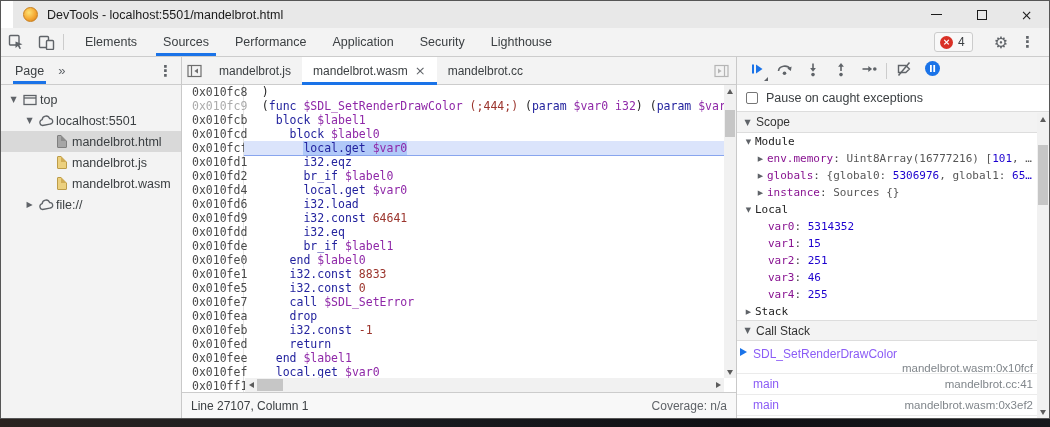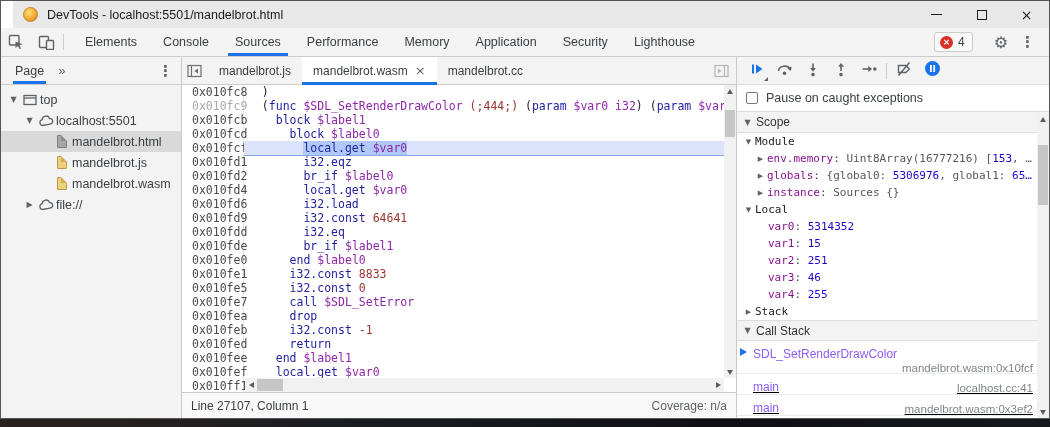--- a/index.html
+++ b/index.html
@@ -124,21 +124,21 @@
   .srow .tarrow{font-size:7px;}
   .s-section{color:#222;}
   .s-name{color:#881391;}
   .s-colon{color:#444;}
   .s-gray{color:#565656;} .s-num{color:#1c00cf;}
   .frames .frow{border-bottom:1px solid #ebebeb;position:relative;padding:0 16px 0 16px;}
   .frow .fname{font-size:12px;color:#8b5cf6;}
   .frow .floc{font-size:11.5px;color:#80868b;margin-left:auto;}
   .frow.two{height:33px;padding-top:3px;}
   .frow.two .floc{display:block;text-align:right;}
-  .frow.one{height:21px;display:flex;align-items:flex-end;text-decoration:underline;}
+  .frow.one{height:21px;display:flex;align-items:center;}
   .fmarker{position:absolute;left:3px;top:7px;width:0;height:0;
     border-top:4px solid transparent;border-bottom:4px solid transparent;border-left:7px solid #1a73e8;}
   .rp-scroll{position:absolute;top:56px;right:0;bottom:0;width:12px;background:#f1f1f1;}
 </style>
 </head>
 <body>
 
 <div class="win">
 
   <div class="titlebar">
@@ -166,24 +166,22 @@
     </div>
     <div class="tbtn">
       <svg width="17" height="16">
         <rect x="1.5" y="2.5" width="9" height="11" rx="1" fill="none" stroke="#5f6368" stroke-width="1.4"></rect>
         <rect x="8.5" y="6.5" width="7" height="9" rx="1" fill="#f3f3f3" stroke="#5f6368" stroke-width="1.4"></rect>
       </svg>
     </div>
     <div class="vsep"></div>
     <div class="ptabs" id="panel-tabs">
         <div class="ptab">Elements</div>
-        <div class="ptab">Console</div>
         <div class="ptab active">Sources</div>
         <div class="ptab">Performance</div>
-        <div class="ptab">Memory</div>
         <div class="ptab">Application</div>
         <div class="ptab">Security</div>
         <div class="ptab">Lighthouse</div>
       </div>
     <div class="tb-right">
       <div class="err-badge">
         <span class="err-dot">×</span>
         <span class="err-count">4</span>
       </div>
       <div class="vsep"></div>
@@ -414,40 +412,40 @@
       <div class="chkrow">
         <span class="chkbox"></span>
         <span class="chklabel">Pause on caught exceptions</span>
       </div>
       <div class="sec-head">
         <span class="tarrow">▼</span>
         <span>Scope</span>
       </div>
       <div class="scope" id="scope-rows">
           <div class="srow" style="padding-left: 5px;"><span class="tarrow">▼</span><span class="s-section">Module</span></div>
-          <div class="srow" style="padding-left: 17px;"><span class="tarrow">▶</span><span class="s-name">env.memory</span><span class="s-colon">: </span><span class="s-gray">Uint8Array(16777216) [</span><span class="s-num">153</span><span class="s-gray">, …</span></div>
+          <div class="srow" style="padding-left: 17px;"><span class="tarrow">▶</span><span class="s-name">env.memory</span><span class="s-colon">: </span><span class="s-gray">Uint8Array(16777216) [</span><span class="s-num">101</span><span class="s-gray">, …</span></div>
           <div class="srow" style="padding-left: 17px;"><span class="tarrow">▶</span><span class="s-name">globals</span><span class="s-colon">: </span><span class="s-gray">{global0: </span><span class="s-num">5306976</span><span class="s-gray">, global1: </span><span class="s-num">65…</span></div>
           <div class="srow" style="padding-left: 17px;"><span class="tarrow">▶</span><span class="s-name">instance</span><span class="s-colon">: </span><span class="s-gray">Sources {}</span></div>
           <div class="srow" style="padding-left: 5px;"><span class="tarrow">▼</span><span class="s-section">Local</span></div>
           <div class="srow" style="padding-left: 31px;"><span class="s-name">var0</span><span class="s-colon">: </span><span class="s-num">5314352</span></div>
           <div class="srow" style="padding-left: 31px;"><span class="s-name">var1</span><span class="s-colon">: </span><span class="s-num">15</span></div>
           <div class="srow" style="padding-left: 31px;"><span class="s-name">var2</span><span class="s-colon">: </span><span class="s-num">251</span></div>
           <div class="srow" style="padding-left: 31px;"><span class="s-name">var3</span><span class="s-colon">: </span><span class="s-num">46</span></div>
           <div class="srow" style="padding-left: 31px;"><span class="s-name">var4</span><span class="s-colon">: </span><span class="s-num">255</span></div>
           <div class="srow" style="padding-left: 5px;"><span class="tarrow">▶</span><span class="s-section">Stack</span></div>
         </div>
       <div class="sec-head cs">
         <span class="tarrow">▼</span>
         <span>Call Stack</span>
       </div>
       <div class="frames" id="frames">
           <div class="frow two"><span class="fmarker"></span><span class="fname">SDL_SetRenderDrawColor</span><span class="floc">mandelbrot.wasm:0x10fcf</span></div>
           <div class="frow one">
             <span class="fname">main</span>
-            <span class="floc">localhost.cc:41</span>
+            <span class="floc">mandelbrot.cc:41</span>
           </div>
           <div class="frow one">
             <span class="fname">main</span>
             <span class="floc">mandelbrot.wasm:0x3ef2</span>
           </div>
         </div>
 
       <div class="rp-scroll">
         <div class="sb-arrow" style="top:0;">
             <span class="tri up"></span>

